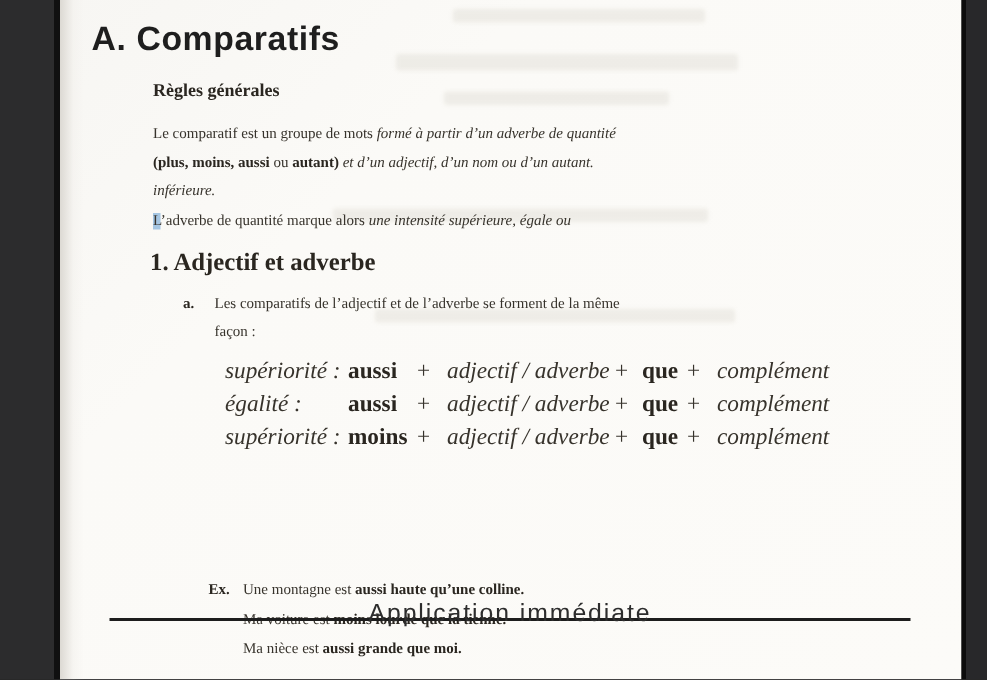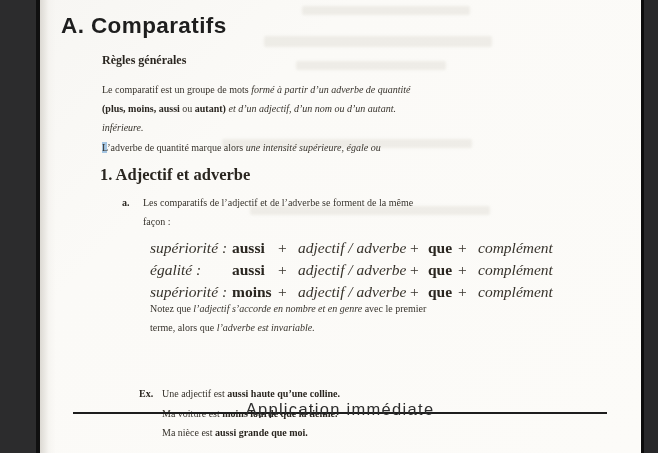--- a/index.html
+++ b/index.html
@@ -106,28 +106,24 @@
       <i>supériorité :</i>
       <b>moins</b>
       <span>+</span>
       <i>adjectif / adverbe</i>
       <span>+</span>
       <b>que</b>
       <span>+</span>
       <i>complément</i>
     </div>
 
-    <div class="abs body-text" style="left:110px;top:299px;">
-      <div class="ln"><span>Notez que </span><i>l’adjectif s’accorde en nombre et en genre</i><span> avec le premier</span></div>
-      <div class="ln"><span>terme, alors que </span><i>l’adverbe est invariable.</i></div>
-    </div>
 
     <div class="abs body-text hang ex-block" style="left:99px;top:346px;">
       <b class="marker">Ex.</b>
-      <div class="ln"><span>Une adjectif est </span><b>aussi haute qu’une colline.</b></div>
+      <div class="ln"><span>Une montagne est </span><b>aussi haute qu’une colline.</b></div>
       <div class="ln"><span>Ma voiture est </span><b>moins lourde que la tienne.</b></div>
       <div class="ln"><span>Ma nièce est </span><b>aussi grande que moi.</b></div>
     </div>
 
     <div class="rule"></div>
     <div class="footer-wrap">
       <span class="footer-text">Application immédiate</span>
     </div>
 
   </div>

